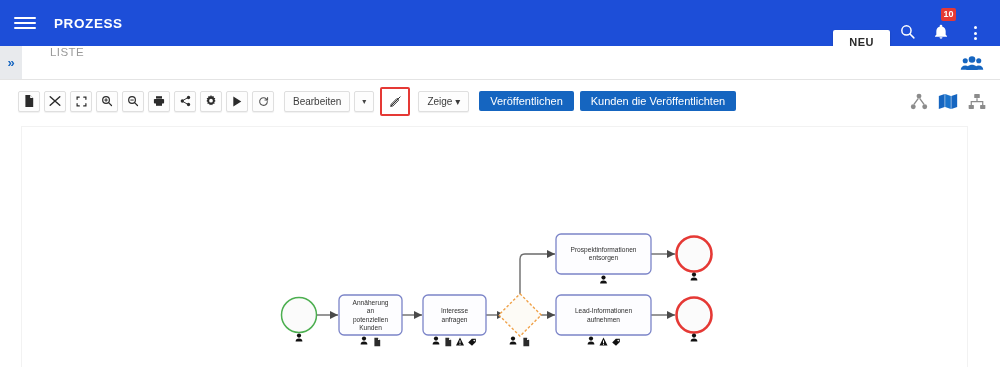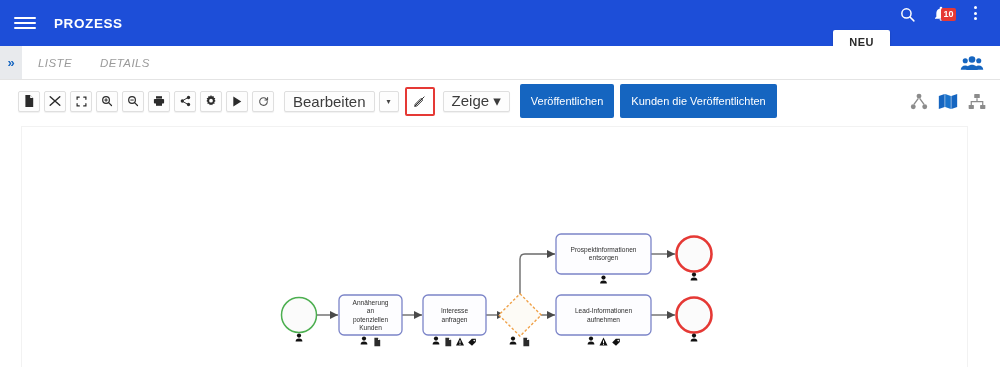--- a/index.html
+++ b/index.html
@@ -41,21 +41,21 @@
     letter-spacing: 0.5px;
     border: none;
     border-radius: 2px;
     padding: 6px 16px;
     cursor: pointer;
     box-shadow: 0 1px 2px rgba(0,0,0,0.25);
     margin-top: 38px;
   }
   .hdr-icon {
     width: 34px; height: 34px;
-    display: flex; align-items: flex-start; justify-content: center;
+    display: flex; align-items: flex-end; justify-content: center;
     cursor: pointer; position: relative;
   }
   .hdr-icon svg { display: block; }
   .badge {
     position: absolute;
     top: 2px; right: 2px;
     min-width: 15px; height: 13px;
     background: #e53935;
     color: #ffffff;
     border-radius: 2px;
@@ -79,21 +79,21 @@
   }
   .rail-toggle {
     width: 22px;
     background: #e8eaed;
     display: flex; align-items: center; justify-content: center;
     color: #1565c0;
     font-size: 13px;
     font-weight: bold;
     cursor: pointer;
   }
-  .tabs { display: flex; align-items: center; padding-left: 2px; font-style: italic; }
+  .tabs { display: flex; align-items: flex-start; padding-left: 14px; }
   .tab {
     padding: 0 14px;
     display: flex; align-items: center;
     font-size: 11.5px;
     letter-spacing: 0.4px;
     color: #9a9a9a;
     cursor: pointer;
     position: relative;
   }
   .tab.active { color: #212121; font-weight: bold; }
@@ -123,21 +123,21 @@
     cursor: pointer;
     box-shadow: 0 1px 1px rgba(0,0,0,0.06);
   }
   .tool-btn svg { display: block; }
   .select-box {
     height: 21px;
     background: #fdfdfd;
     border: 1px solid #dfdfdf;
     border-radius: 2px;
     display: flex; align-items: center;
-    font-size: 15px;
+    font-size: 10px;
     color: #3c3c3c;
     padding: 0 8px;
     cursor: pointer;
     box-shadow: 0 1px 1px rgba(0,0,0,0.06);
     white-space: nowrap;
   }
   .caret-btn {
     width: 20px; height: 21px;
     background: #fdfdfd;
     border: 1px solid #dfdfdf;
@@ -151,21 +151,21 @@
     border: 2px solid #e53935;
     border-radius: 2px;
     padding: 2px;
     display: flex; align-items: center; justify-content: center;
   }
   .primary-btn {
     background: #1565c0;
     color: #ffffff;
     border: none;
     border-radius: 2px;
-    height: 34px;
+    height: 20px;
     padding: 0 11px;
     font-size: 11px;
     cursor: pointer;
     white-space: nowrap;
   }
   .view-icons { margin-left: auto; display: flex; align-items: center; gap: 10px; }
   .view-icon { cursor: pointer; display: flex; align-items: center; }
 
   
   .canvas-area {
@@ -225,21 +225,20 @@
         <i></i>
         <i></i>
       </span>
   </div>
 </div>
 
 <div class="tab-bar">
   <div class="rail-toggle">»</div>
   <div class="tabs">
     <div class="tab">LISTE</div>
-    <div class="tab">DETAILS</div>
   </div>
   <div class="tab-right">
     <span style="display:flex;">
       <svg width="24" height="16" viewBox="0 0 32 20" fill="#1565c0">
         <circle cx="7" cy="7" r="3.4"></circle>
           <path d="M1 19c0-3.4 2.7-5.6 6-5.6s6 2.2 6 5.6z"></path>
         <circle cx="25" cy="7" r="3.4"></circle>
           <path d="M19 19c0-3.4 2.7-5.6 6-5.6s6 2.2 6 5.6z"></path>
         <circle cx="16" cy="5.4" r="4.4"></circle>
           <path d="M8.4 19.4c0-4.2 3.4-7 7.6-7s7.6 2.8 7.6 7z"></path>

